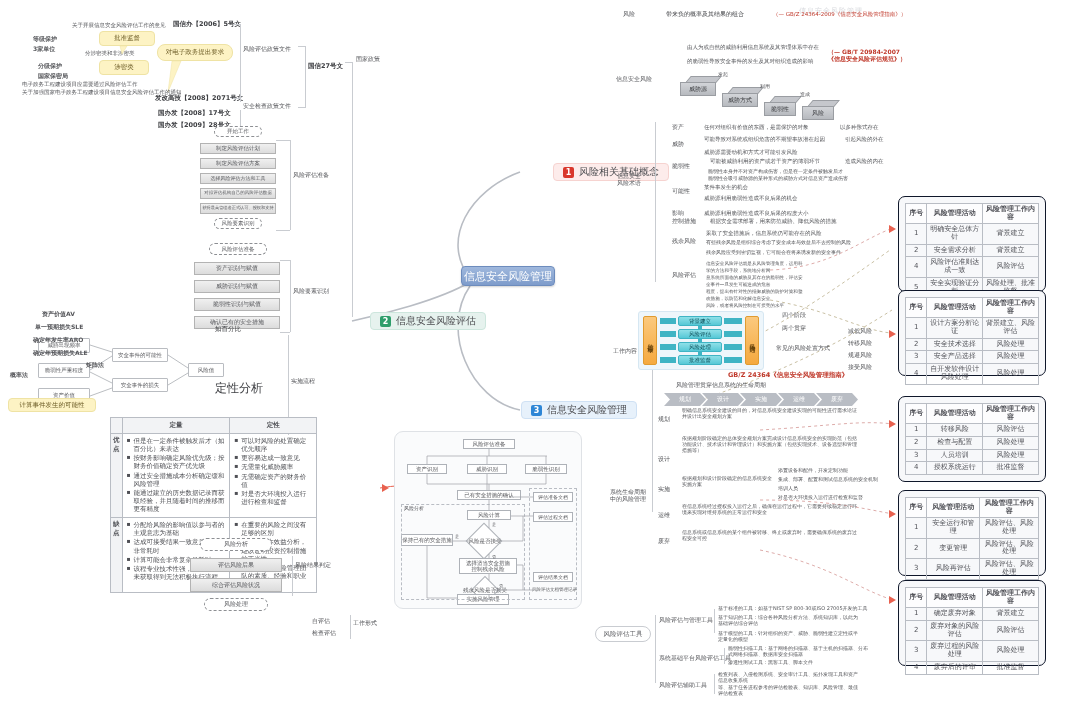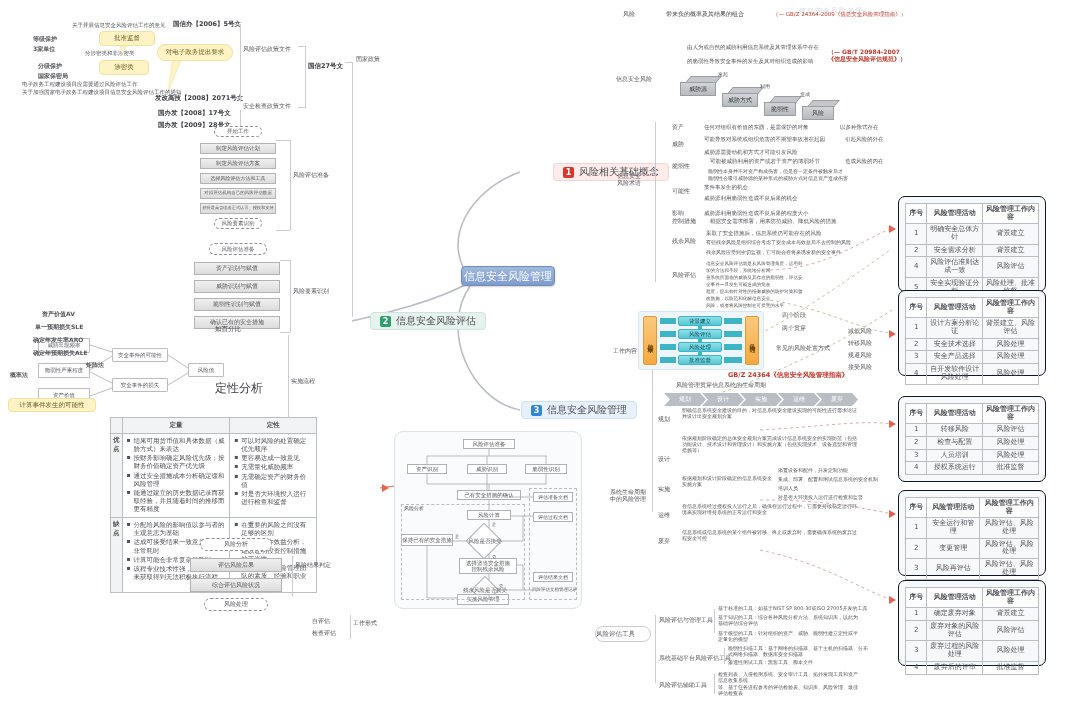--- a/index.html
+++ b/index.html
@@ -43,21 +43,21 @@
     color: #5a5b5f;
     display: flex; align-items: center; justify-content: center;
     text-align: center; line-height: 1.1;
   }
   .obox {
     position: absolute;
     border: 1px solid #c9ccd1;
     border-radius: 22px;
     background: #fff;
     color: #5a5b5f;
-    display: flex; align-items: center; justify-content: flex-start;
+    display: flex; align-items: center; justify-content: center;
     text-align: center;
   }
   .ybox {
     position: absolute;
     background: #fdf3c4;
     border: 1px solid #efe3a4;
     border-radius: 4px;
     color: #6a5a24;
     display: flex; align-items: center; justify-content: center;
     text-align: center;
@@ -392,21 +392,21 @@
       <th></th>
       <th>定量</th>
       <th>定性</th>
     </tr>
       </thead>
     <tbody>
       <tr>
         <td class="rowlab">优点</td>
         <td>
             <ul>
-          <li>结果可用货币值和具体数据（威胁方式）来表达</li>
+          <li>但是在一定条件被触发后才（如百分比）来表达</li>
           <li>按财务影响确定风险优先级；按财务价值确定资产优先级</li>
           <li>通过安全措施成本分析确定缓和风险管理</li>
           <li>能通过建立的历史数据记录而获取经验，并且随着时间的推移而更有精度</li>
         </ul>
           </td>
         <td>
             <ul>
           <li>可以对风险的处置确定优先顺序</li>
           <li>更容易达成一致意见</li>
           <li>无需量化威胁频率</li>

